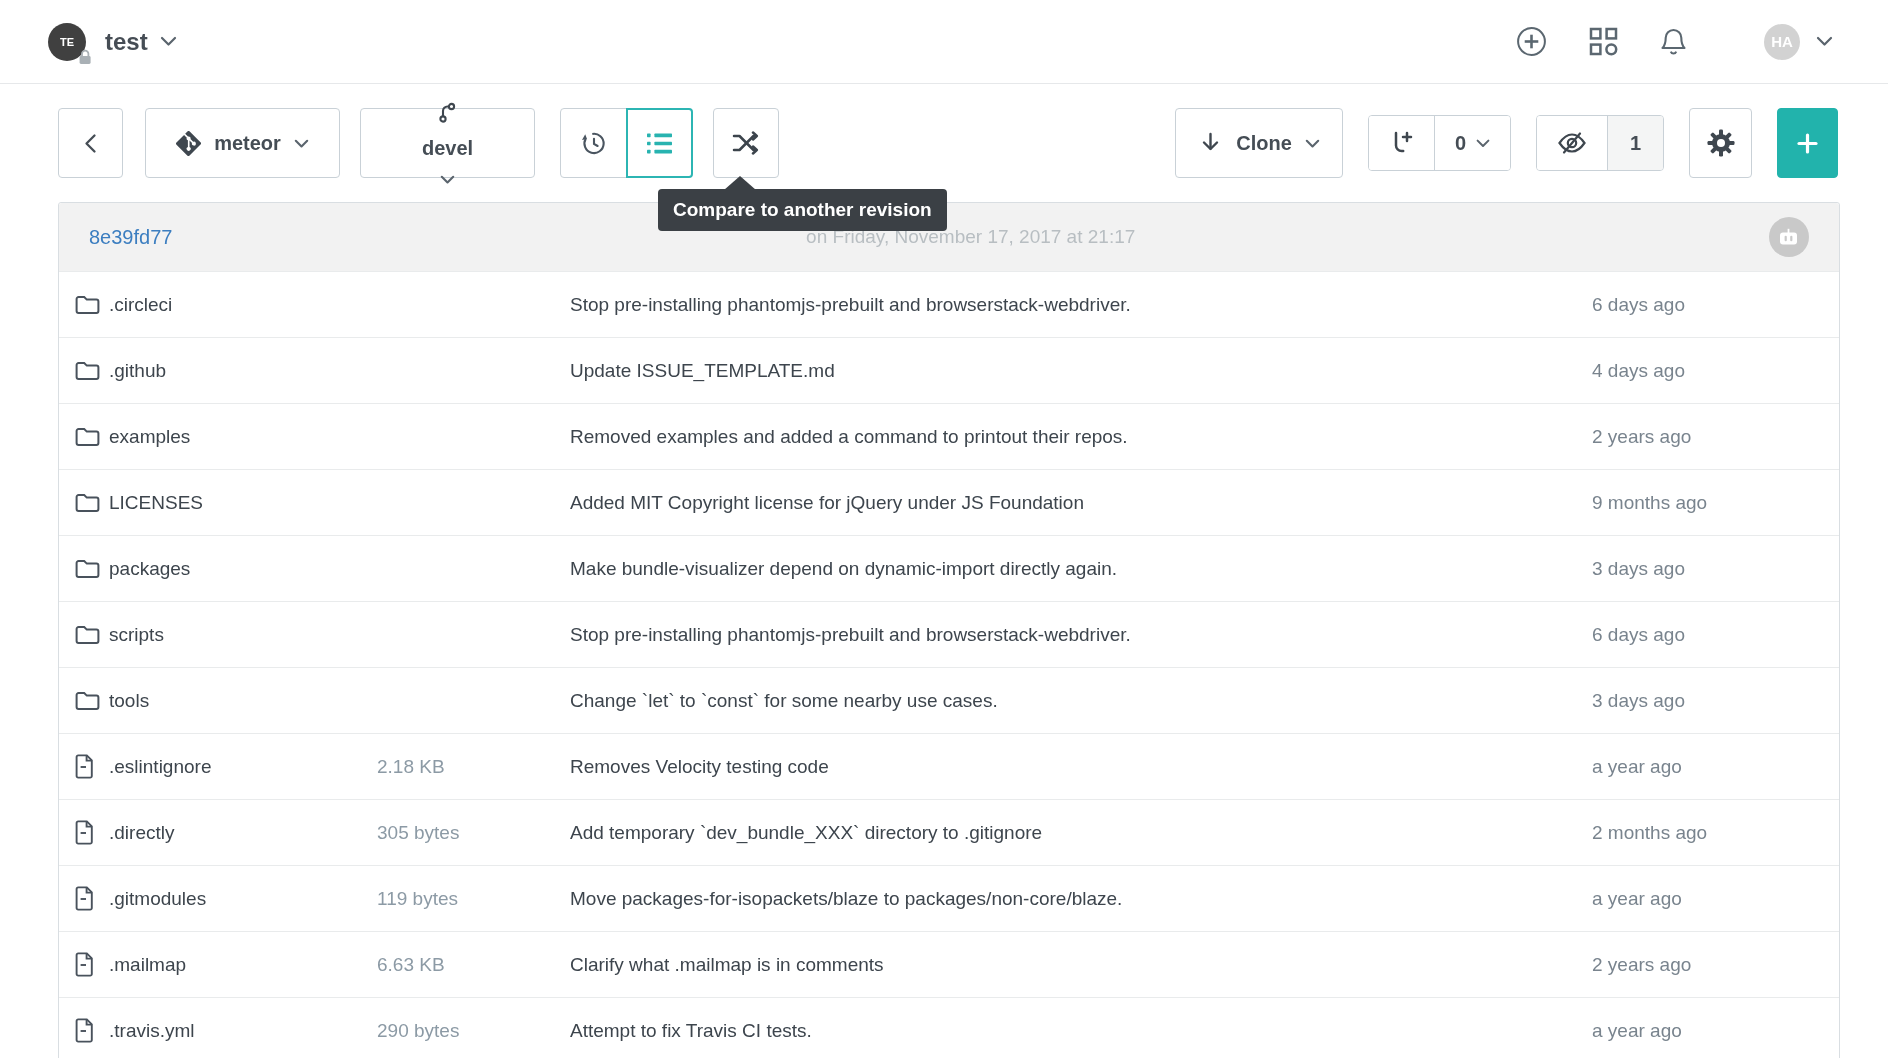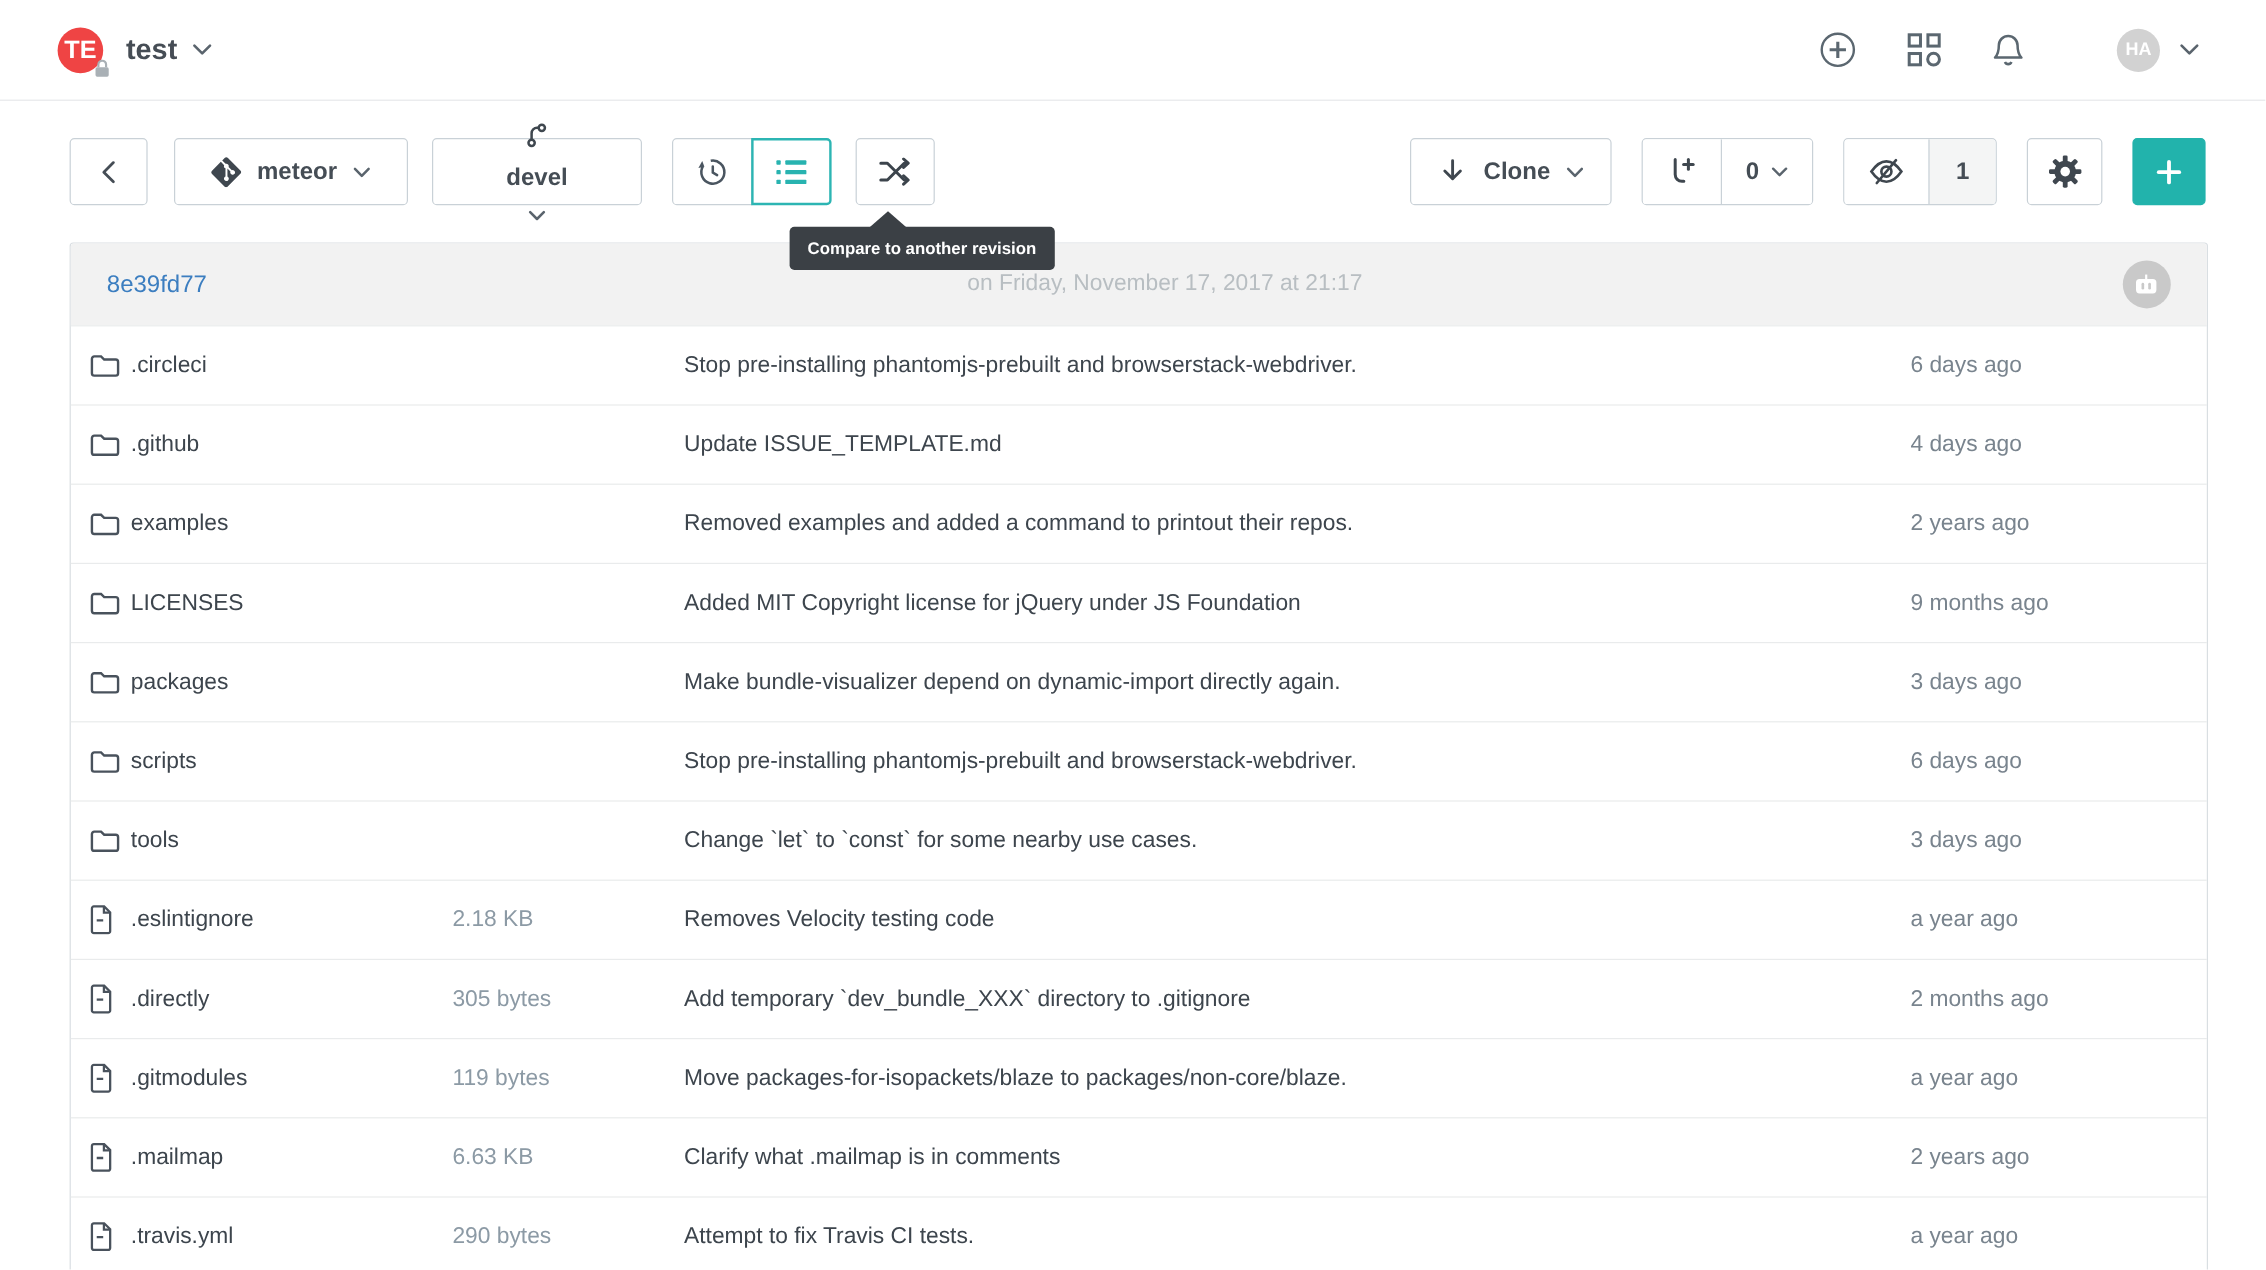--- a/index.html
+++ b/index.html
@@ -6,32 +6,32 @@
   html, body { width: 1888px; height: 1058px; overflow: hidden; background: #fff;
     font-family: "Liberation Sans", sans-serif; color: #3d454d; }
   body { position: relative; }
 
   
   .topbar { height: 84px; display: flex; align-items: center;
     padding: 0 55px 0 48px; border-bottom: 1px solid #e6e8ea; background: #fff; }
   .proj-group { display: flex; align-items: center; cursor: pointer; }
   .avatar { border-radius: 50%; color: #fff; font-weight: bold;
     display: flex; align-items: center; justify-content: center; }
-  .avatar-project { width: 38px; height: 38px; background: #ef4444; font-size: 21px; position: relative; }
+  .avatar-project { width: 38px; height: 38px; background: #404040; font-size: 11px; position: relative; }
   .lock-badge { position: absolute; right: -6px; bottom: -4px; line-height: 0; }
   .proj-name { font-size: 24px; font-weight: 600; color: #464d55; margin: 0 12px 0 19px; }
   .chev { line-height: 0; color: #5a646d; }
   .topbar-right { margin-left: auto; display: flex; align-items: center; gap: 42px; }
   .icon-btn { line-height: 0; color: #5b6770; cursor: pointer; background: none; border: none; }
   .user-group { display: flex; align-items: center; gap: 16px; cursor: pointer; margin-left: 35px; }
   .avatar-user { width: 36px; height: 36px; background: #d2d2d2; font-size: 15px; }
 
   
   .toolbar { margin: 31px 50px 0 58px; display: flex; align-items: center; height: 56px; }
-  .btn { height: 56px; background: #fff; border: 1px solid #c9d1d7; border-radius: 4px;
+  .btn { height: 70px; background: #fff; border: 1px solid #c9d1d7; border-radius: 4px;
     display: inline-flex; align-items: center; justify-content: center;
     font-family: inherit; font-size: 20px; font-weight: 600; color: #454d55;
     gap: 13px; padding: 0 22px; cursor: pointer; }
   .btn .chev { margin-top: 2px; }
   .btn-back { width: 65px; padding: 0; margin-right: 22px; color: #454d55; }
   .btn-repo { min-width: 195px; margin-right: 20px; }
   .btn-branch { min-width: 175px; margin-right: 25px; flex-direction: column; }
   .seg-group { display: flex; margin-right: 20px; }
   .seg { width: 67px; padding: 0; border-radius: 0; }
   .seg-left { border-radius: 4px 0 0 4px; }
@@ -41,21 +41,21 @@
   .split { display: inline-flex; border: 1px solid #c9d1d7; border-radius: 4px; height: 56px; overflow: hidden; }
   .split .cell { display: flex; align-items: center; justify-content: center; gap: 10px;
     padding: 0 20px; font-size: 20px; font-weight: 600; color: #454d55; background: #fff; cursor: pointer; }
   .split .cell + .cell { border-left: 1px solid #c9d1d7; }
   .cell-shaded { background: #f4f5f5 !important; min-width: 56px; }
   .btn-gear { width: 63px; padding: 0; }
   .btn-plus { width: 61px; padding: 0; background: #22b3ac; border-color: #22b3ac; }
 
   
   .tooltip { position: absolute; left: 658px; top: 189px; z-index: 9;
-    background: #3b4045; color: #fff; font-size: 14px; font-weight: 700;
+    background: #3b4045; color: #fff; font-size: 19px; font-weight: 700;
     padding: 10px 15px; border-radius: 4px; white-space: nowrap; }
   .tooltip::before { content: ""; position: absolute; top: -13px; left: 66px;
     border-left: 16px solid transparent; border-right: 16px solid transparent;
     border-bottom: 14px solid #3b4045; }
 
   
   .filetable { margin: 31px 48px 0 58px; border: 1px solid #d9dee2; border-radius: 3px; background: #fff; }
   .commit-head { height: 68px; background: #f2f2f2; border-radius: 3px 3px 0 0;
     display: flex; align-items: center; justify-content: space-between; gap: 4px; padding: 0 30px; }
   .commit-hash { color: #3c7ec0; font-size: 20px; text-decoration: none; cursor: pointer; }

